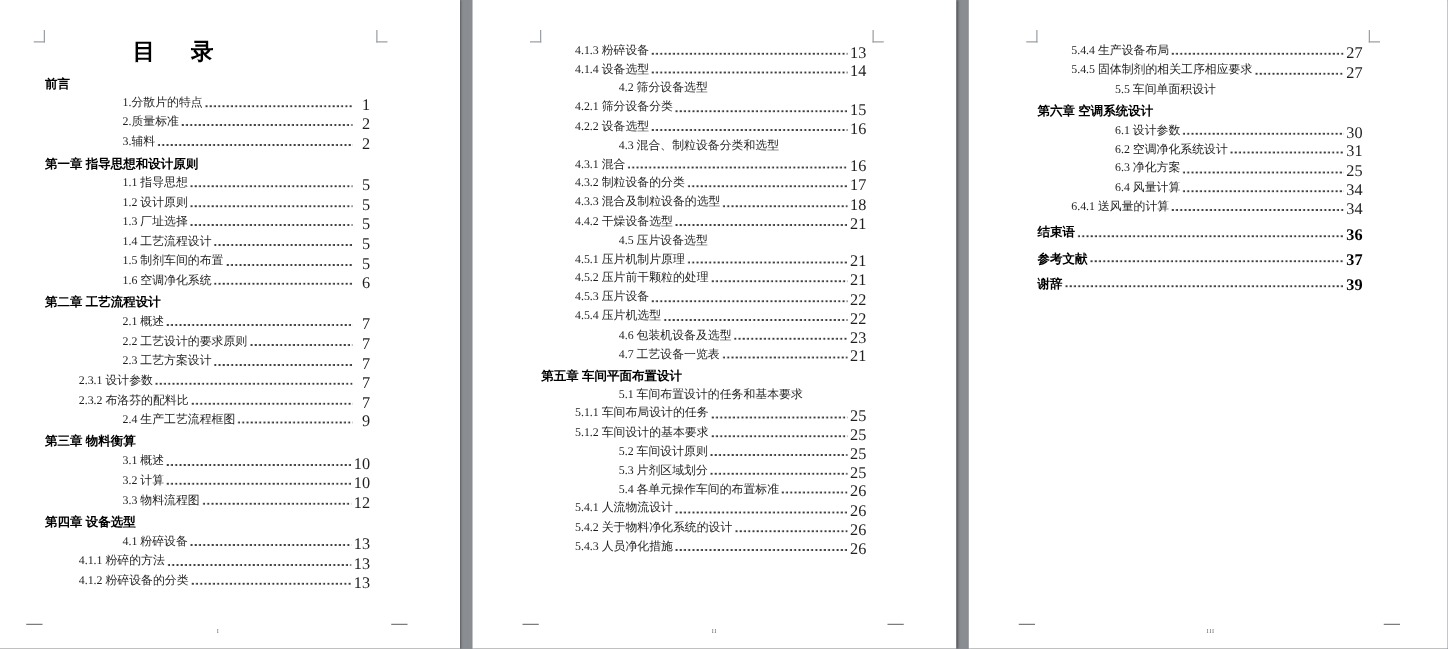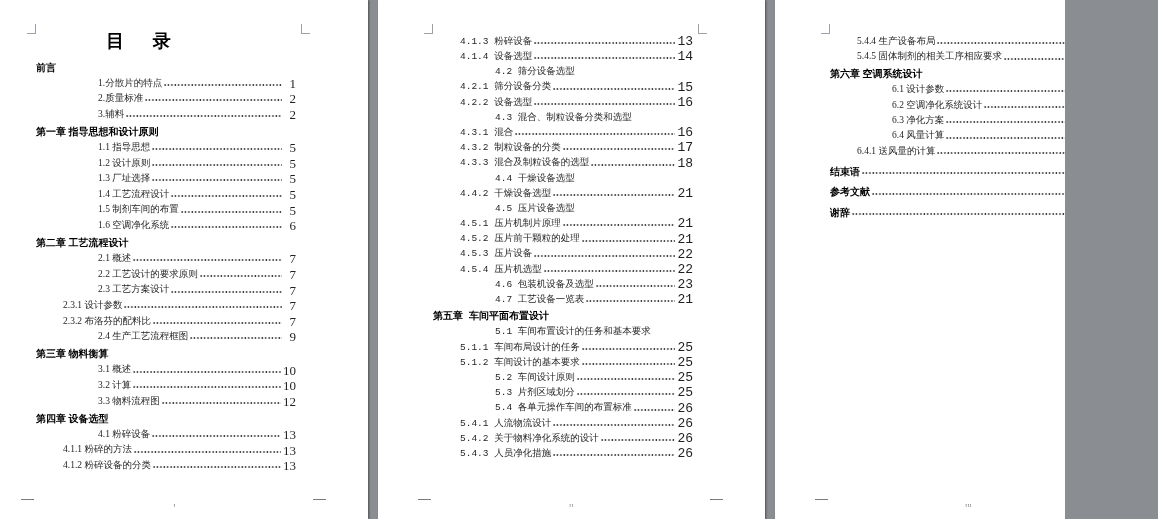--- a/index.html
+++ b/index.html
@@ -1,30 +1,30 @@
 <!DOCTYPE html>
 <html><head>
 <meta charset="utf-8">
 <style>
   html,body{margin:0;padding:0;}
   body{background:#8a8d92;font-family:"Liberation Serif","DejaVu Serif",serif;}
-  .canvas{position:relative;width:1065px;height:519px;overflow:hidden;background:#8a8d92;}
+  .canvas{position:relative;width:1158px;height:519px;overflow:hidden;background:#8a8d92;}
   .page{position:absolute;top:0;height:519px;width:387px;background:#ffffff;
         box-shadow:1px 0 2px rgba(0,0,0,0.45);color:#1f1f1f;}
   .page.p1{left:-19px;}
   .page.p2{left:378px;}
   .page.p3{left:775px;}
   .content{position:relative;padding-right:72px;}
   .p1 .content{padding-top:28px;}
   .p2 .content,.p3 .content{padding-top:34px;}
   .doc-title{height:26px;line-height:26px;text-align:center;font-size:18px;font-weight:bold;
              letter-spacing:12px;padding-left:12px;margin-bottom:6px;color:#000;}
   .row{display:flex;align-items:center;font-size:9.5px;line-height:1;}
   .p1 .row{height:15.6px;}
-  .p2 .row{height:15.2px;font-family:Liberation Mono, monospace;}
+  .p2 .row{height:15.2px;}
   .p3 .row{height:15.4px;}
   .row .etext{white-space:nowrap;}
   .chapter{font-weight:bold;margin-top:2px;color:#000;}
   .chapter .etext{font-size:10px;}
   .end{font-weight:bold;margin-top:5px;color:#000;justify-content:center;}
   .end .etext{font-size:10px;}
   .chapter,.end{padding-left:55px;}
   .l1,.l1h{padding-left:70px;margin-left:47px;}
   .l2{padding-left:82px;}
   .leader{flex:1;height:9px;margin:0 2px;align-self:center;
@@ -214,23 +214,20 @@
         <div class="row l2">
           <span class="etext">4.3.2 制粒设备的分类</span>
           <span class="leader"></span>
           <span class="pnum">17</span>
         </div>
         <div class="row l2">
           <span class="etext">4.3.3 混合及制粒设备的选型</span>
           <span class="leader"></span>
           <span class="pnum">18</span>
         </div>
-        <div class="row l1h">
-          <span class="etext">4.4 干燥设备选型</span>
-        </div>
         <div class="row l2">
           <span class="etext">4.4.2 干燥设备选型</span>
           <span class="leader"></span>
           <span class="pnum">21</span>
         </div>
         <div class="row l1h">
           <span class="etext">4.5 压片设备选型</span>
         </div>
         <div class="row l2">
           <span class="etext">4.5.1 压片机制片原理</span>
@@ -321,20 +318,23 @@
         <div class="row l2">
           <span class="etext">5.4.4 生产设备布局</span>
           <span class="leader"></span>
           <span class="pnum">27</span>
         </div>
         <div class="row l2">
           <span class="etext">5.4.5 固体制剂的相关工序相应要求</span>
           <span class="leader"></span>
           <span class="pnum">27</span>
         </div>
+        <div class="row l1h">
+          <span class="etext">5.5 车间单面积设计</span>
+        </div>
         <div class="row chapter">
           <span class="etext">第六章  空调系统设计</span>
         </div>
         <div class="row l1">
           <span class="etext">6.1 设计参数</span>
           <span class="leader"></span>
           <span class="pnum">30</span>
         </div>
         <div class="row l1">
           <span class="etext">6.2 空调净化系统设计</span>

